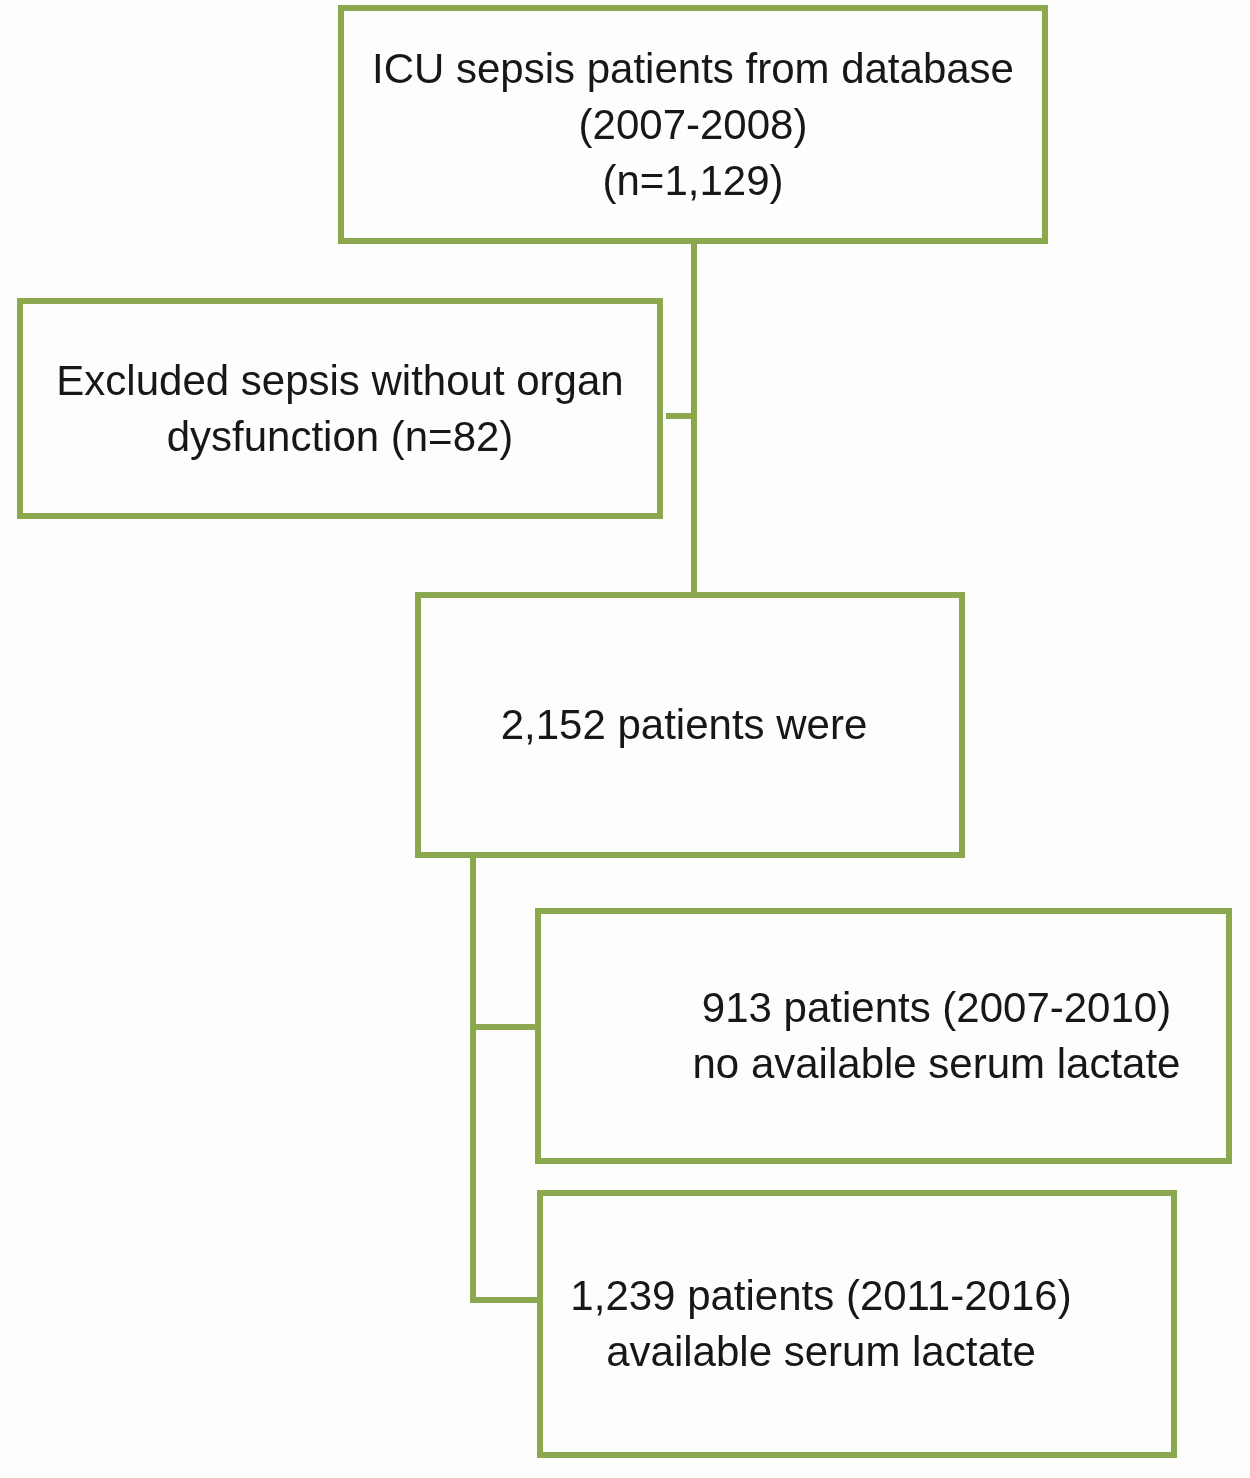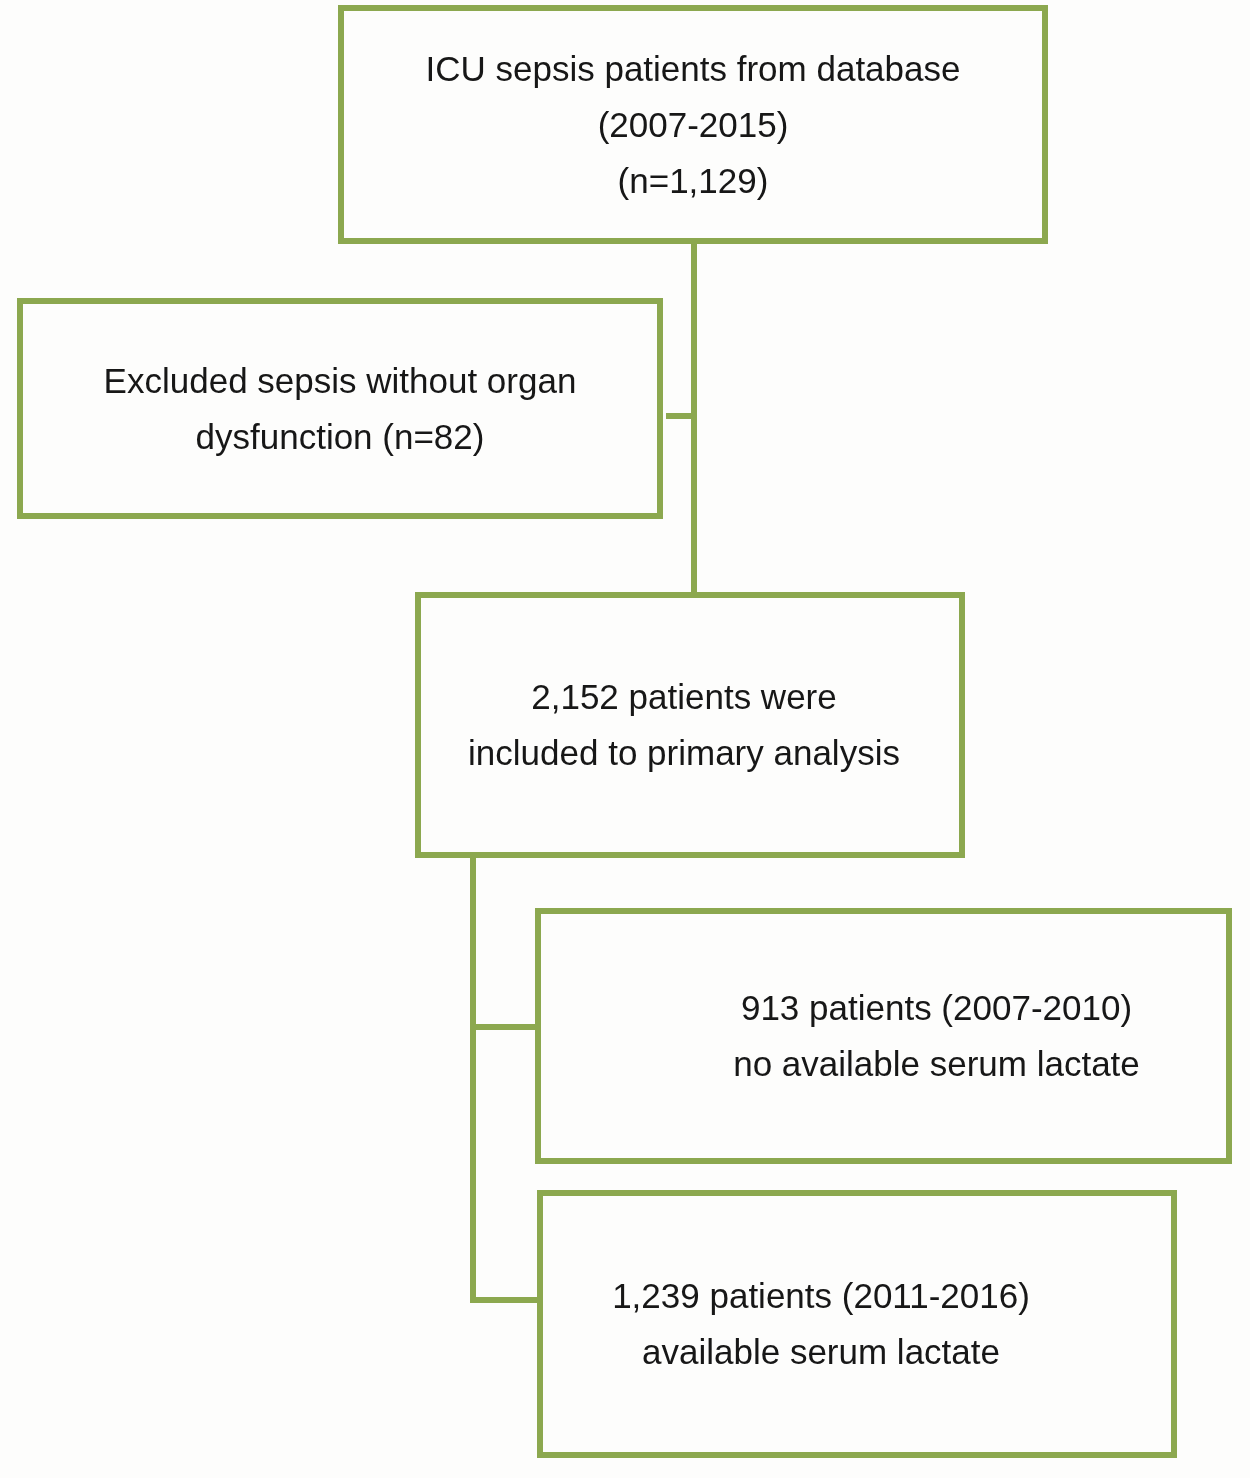--- a/index.html
+++ b/index.html
@@ -18,21 +18,21 @@
   }
   .flow-box {
     position: absolute;
     box-sizing: border-box;
     border: 6px solid #8ca84f;
     background: #fdfdfc;
     display: flex;
     flex-direction: column;
     justify-content: center;
     align-items: stretch;
-    font-size: 35px;
+    font-size: 42px;
     line-height: 56px;
     text-align: center;
   }
   .flow-box .line {
     white-space: nowrap;
   }
   #box-source   { left: 338px; top: 5px;    width: 710px; height: 239px; }
   #box-excluded { left: 17px;  top: 298px;  width: 646px; height: 221px; }
   #box-included { left: 415px; top: 592px;  width: 550px; height: 266px; padding-right: 12px; }
   #box-no-lactate {
@@ -56,32 +56,31 @@
 <div id="canvas">
 
   <div class="connector" id="conn-v1"></div>
   <div class="connector" id="conn-h1"></div>
   <div class="connector" id="conn-v2"></div>
   <div class="connector" id="conn-h2"></div>
   <div class="connector" id="conn-h3"></div>
 
   <div class="flow-box" id="box-source">
     <div class="line">ICU sepsis patients from database</div>
-    <div class="line">(2007-2015)</div>
+    <div class="line">(2007-2008)</div>
     <div class="line">(n=1,129)</div>
   </div>
 
   <div class="flow-box" id="box-excluded">
     <div class="line">Excluded sepsis without organ</div>
     <div class="line">dysfunction (n=82)</div>
   </div>
 
   <div class="flow-box" id="box-included">
     <div class="line">2,152 patients were</div>
-    <div class="line">included to primary analysis</div>
   </div>
 
   <div class="flow-box" id="box-no-lactate">
     <div class="line">913 patients (2007-2010)</div>
     <div class="line">no available serum lactate</div>
   </div>
 
   <div class="flow-box" id="box-lactate">
     <div class="line">1,239 patients (2011-2016)</div>
     <div class="line">available serum lactate</div>

